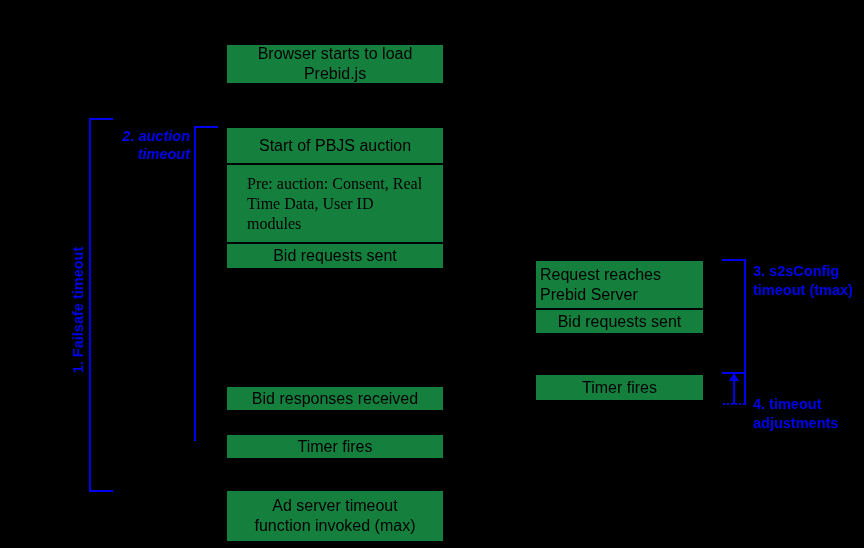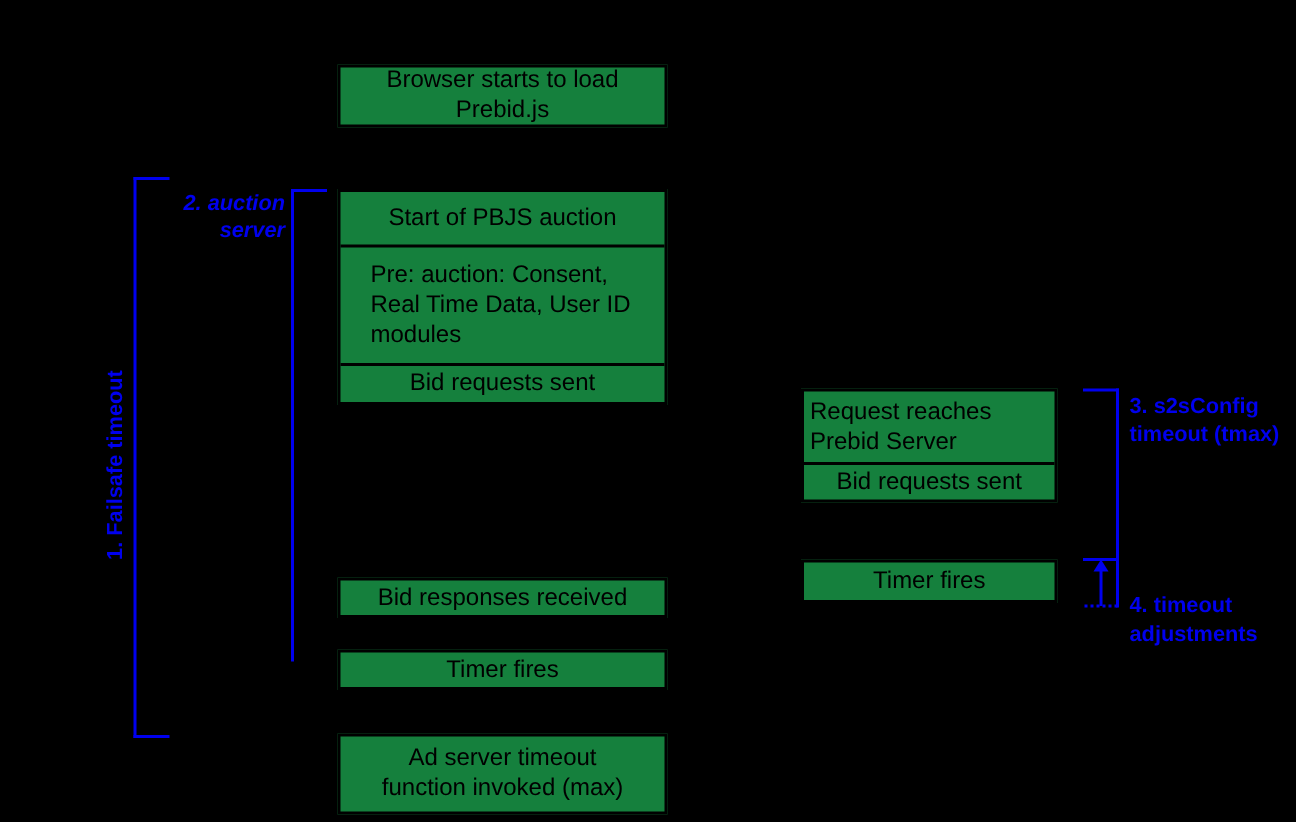--- a/index.html
+++ b/index.html
@@ -19,21 +19,21 @@
     display:flex; align-items:center; justify-content:center;
     text-align:left; font-size:16px; line-height:20px;
     border-bottom:2px solid #000000; box-sizing:border-box; width:100%;
   }
   .stack .cell:last-child { border-bottom:none; }
 
   
   .box-browser   { left:225px; top:43px;  width:220px; height:42px; padding:0 16px; }
   .stack-auction { left:225px; top:126px; width:220px; height:144px; }
   .cell-auction-start { height:37px; }
-  .cell-pre-auction   { height:79px; padding:0 20px; }
+  .cell-pre-auction   { height:79px; padding:0 20px;font-family:Liberation Serif, serif; }
   .cell-bid-requests  { height:24px; }
   .box-bid-responses { left:225px; top:385px; width:220px; height:27px; }
   .box-timer-client  { left:225px; top:433px; width:220px; height:27px; }
   .box-ad-server     { left:225px; top:489px; width:220px; height:54px; padding:0 16px; }
 
   
   .stack-server { left:534px; top:259px; width:171px; height:76px; }
   .cell-request-reaches { height:49px; padding:0 4px; }
   .cell-bid-requests-s  { height:23px; }
   .box-timer-server { left:534px; top:373px; width:171px; height:29px; }
@@ -115,21 +115,21 @@
   <div class="bracket-s2s"></div>
   <div class="bracket-s2s-ext"></div>
   <div class="dotted-line"></div>
   <div class="arrow-shaft"></div>
   <div class="arrow-head"></div>
 
   <div class="blue-label label-failsafe">1. Failsafe timeout</div>
 
   <div class="blue-label label-auction">
     <span>2. auction</span>
-    <span>server</span>
+    <span>timeout</span>
   </div>
 
   <div class="blue-label label-s2s">
     <span>3. s2sConfig</span>
     <span>timeout (tmax)</span>
   </div>
 
   <div class="blue-label label-adjust">
     <span>4. timeout</span>
     <span>adjustments</span>

